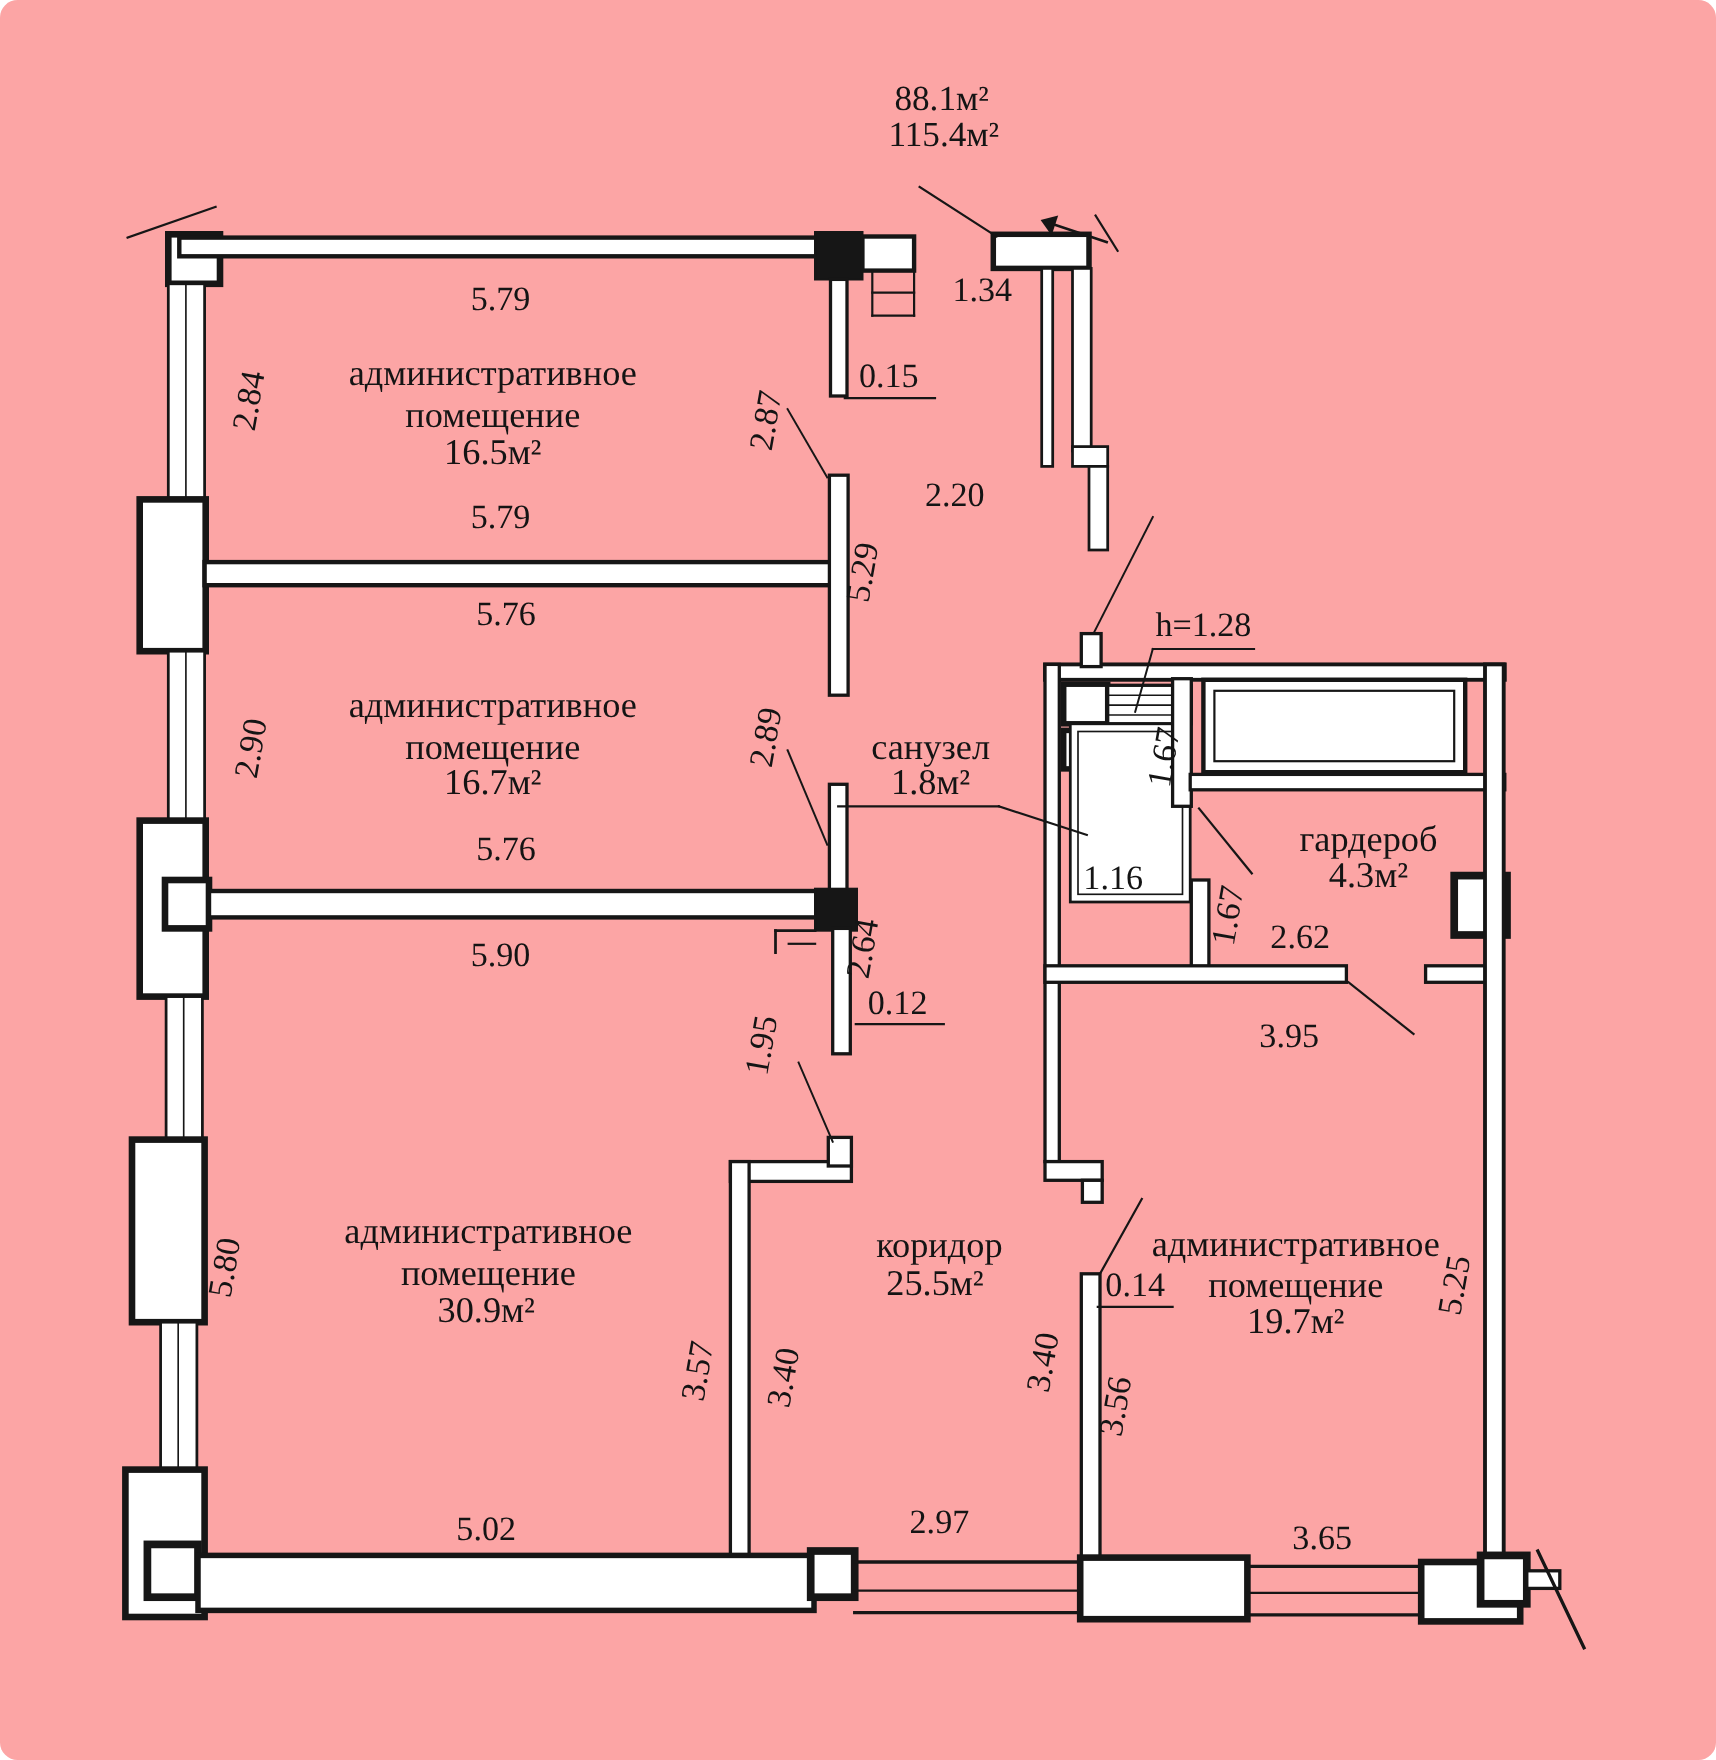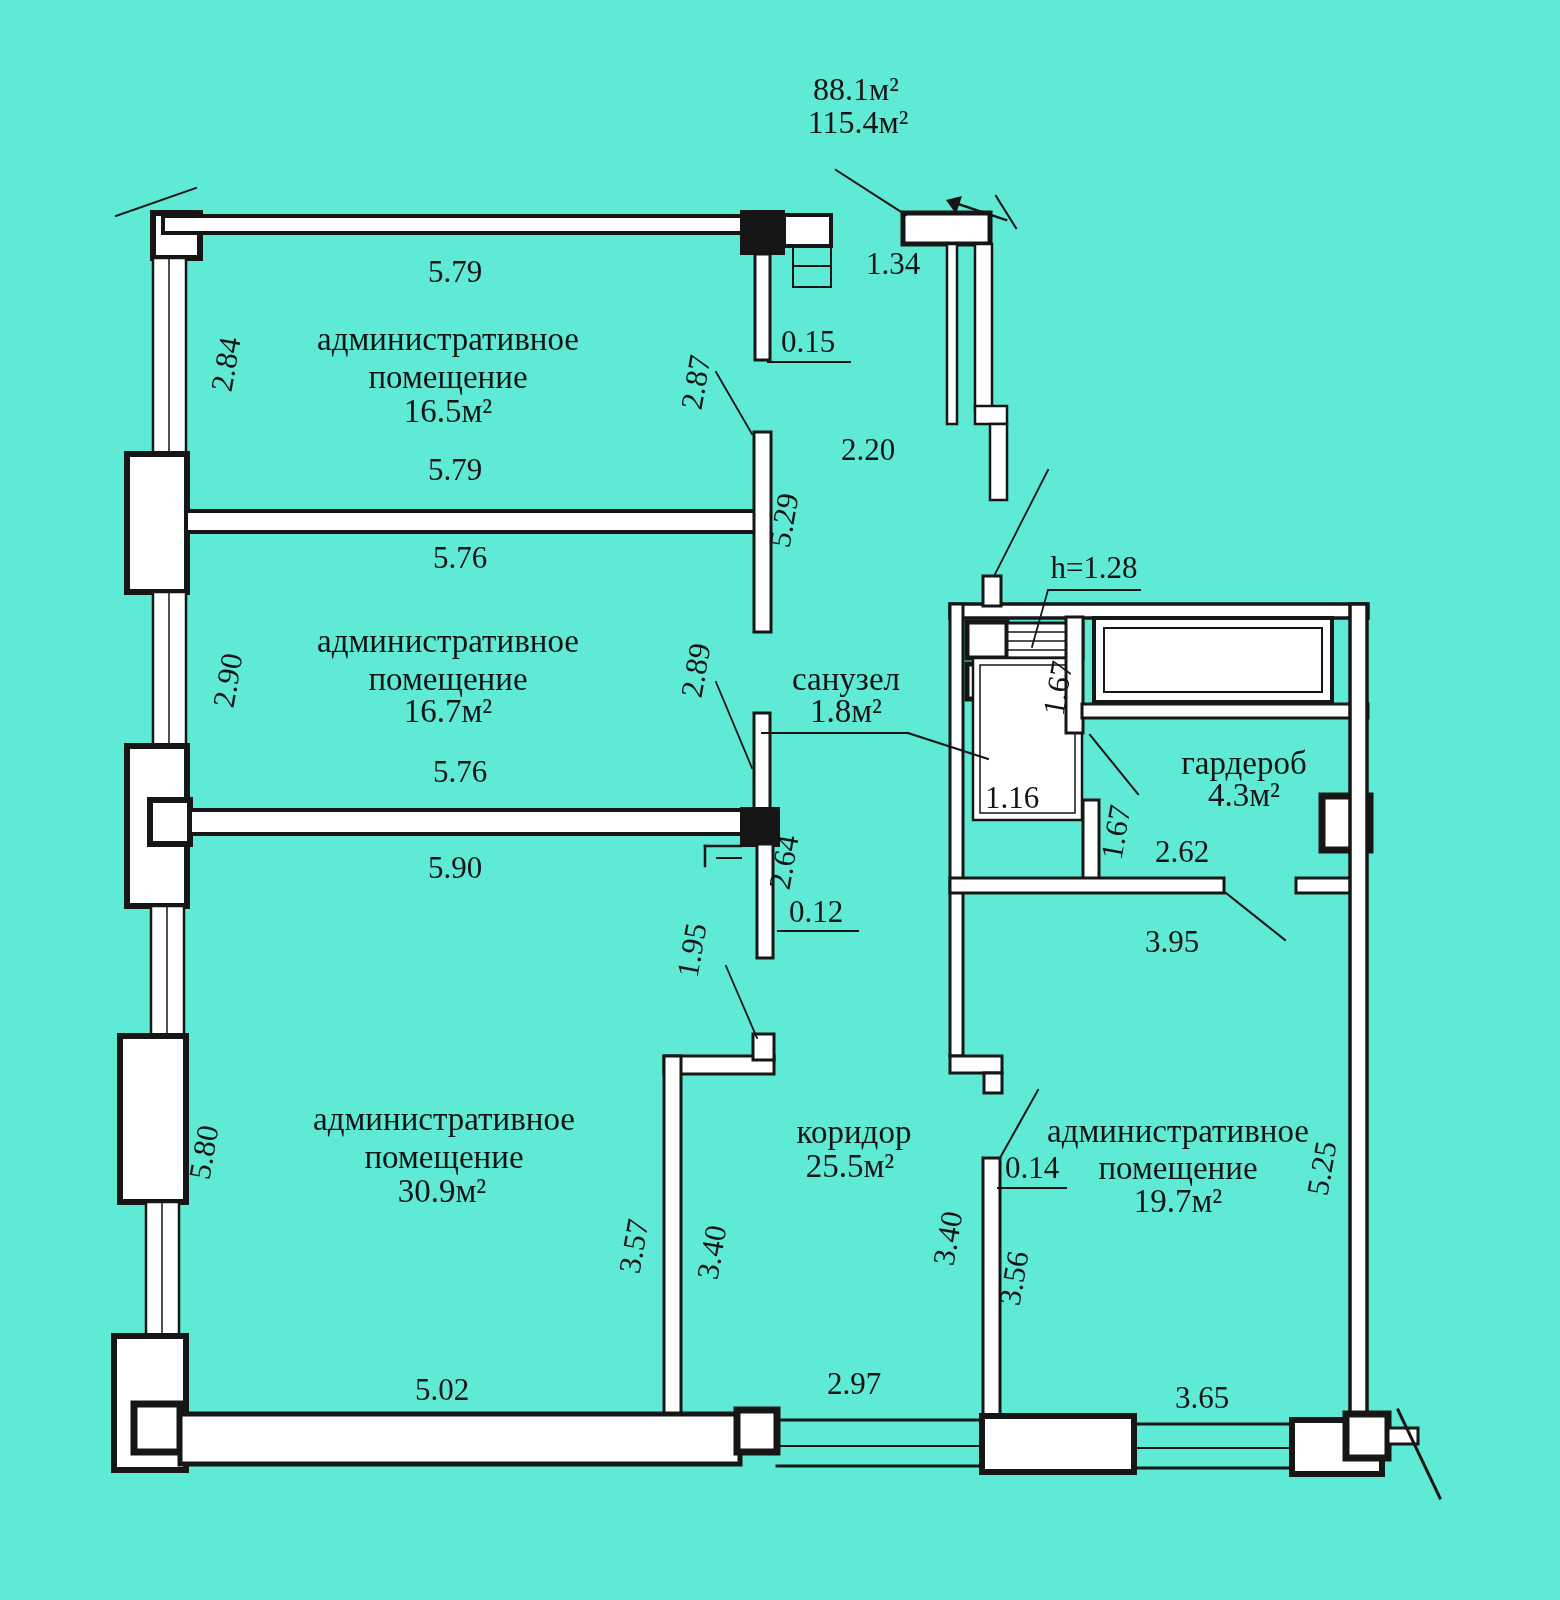--- a/index.html
+++ b/index.html
@@ -1,17 +1,17 @@
 <!DOCTYPE html>
 <html><head>
 <meta charset="utf-8">
 <style>
   html,body{margin:0;padding:0;background:#ffffff;}
-  .page{position:relative;width:1560px;height:1600px;background:#5eead4;overflow:hidden;
-        font-family:"Liberation Serif","DejaVu Serif",serif;}
+  .page{position:relative;width:1560px;height:1600px;background:#fca5a5;overflow:hidden;
+        font-family:"Liberation Serif","DejaVu Serif",serif;border-radius:16px;}
   svg{position:absolute;left:0;top:0;}
   svg text{fill:#141414;font-family:"Liberation Serif","DejaVu Serif",serif;}
   .dim{font-size:31px;}
   .room{font-size:33px;}
   .tot{font-size:32px;}
 </style>
 </head>
 <body>
 
 <div class="page">

